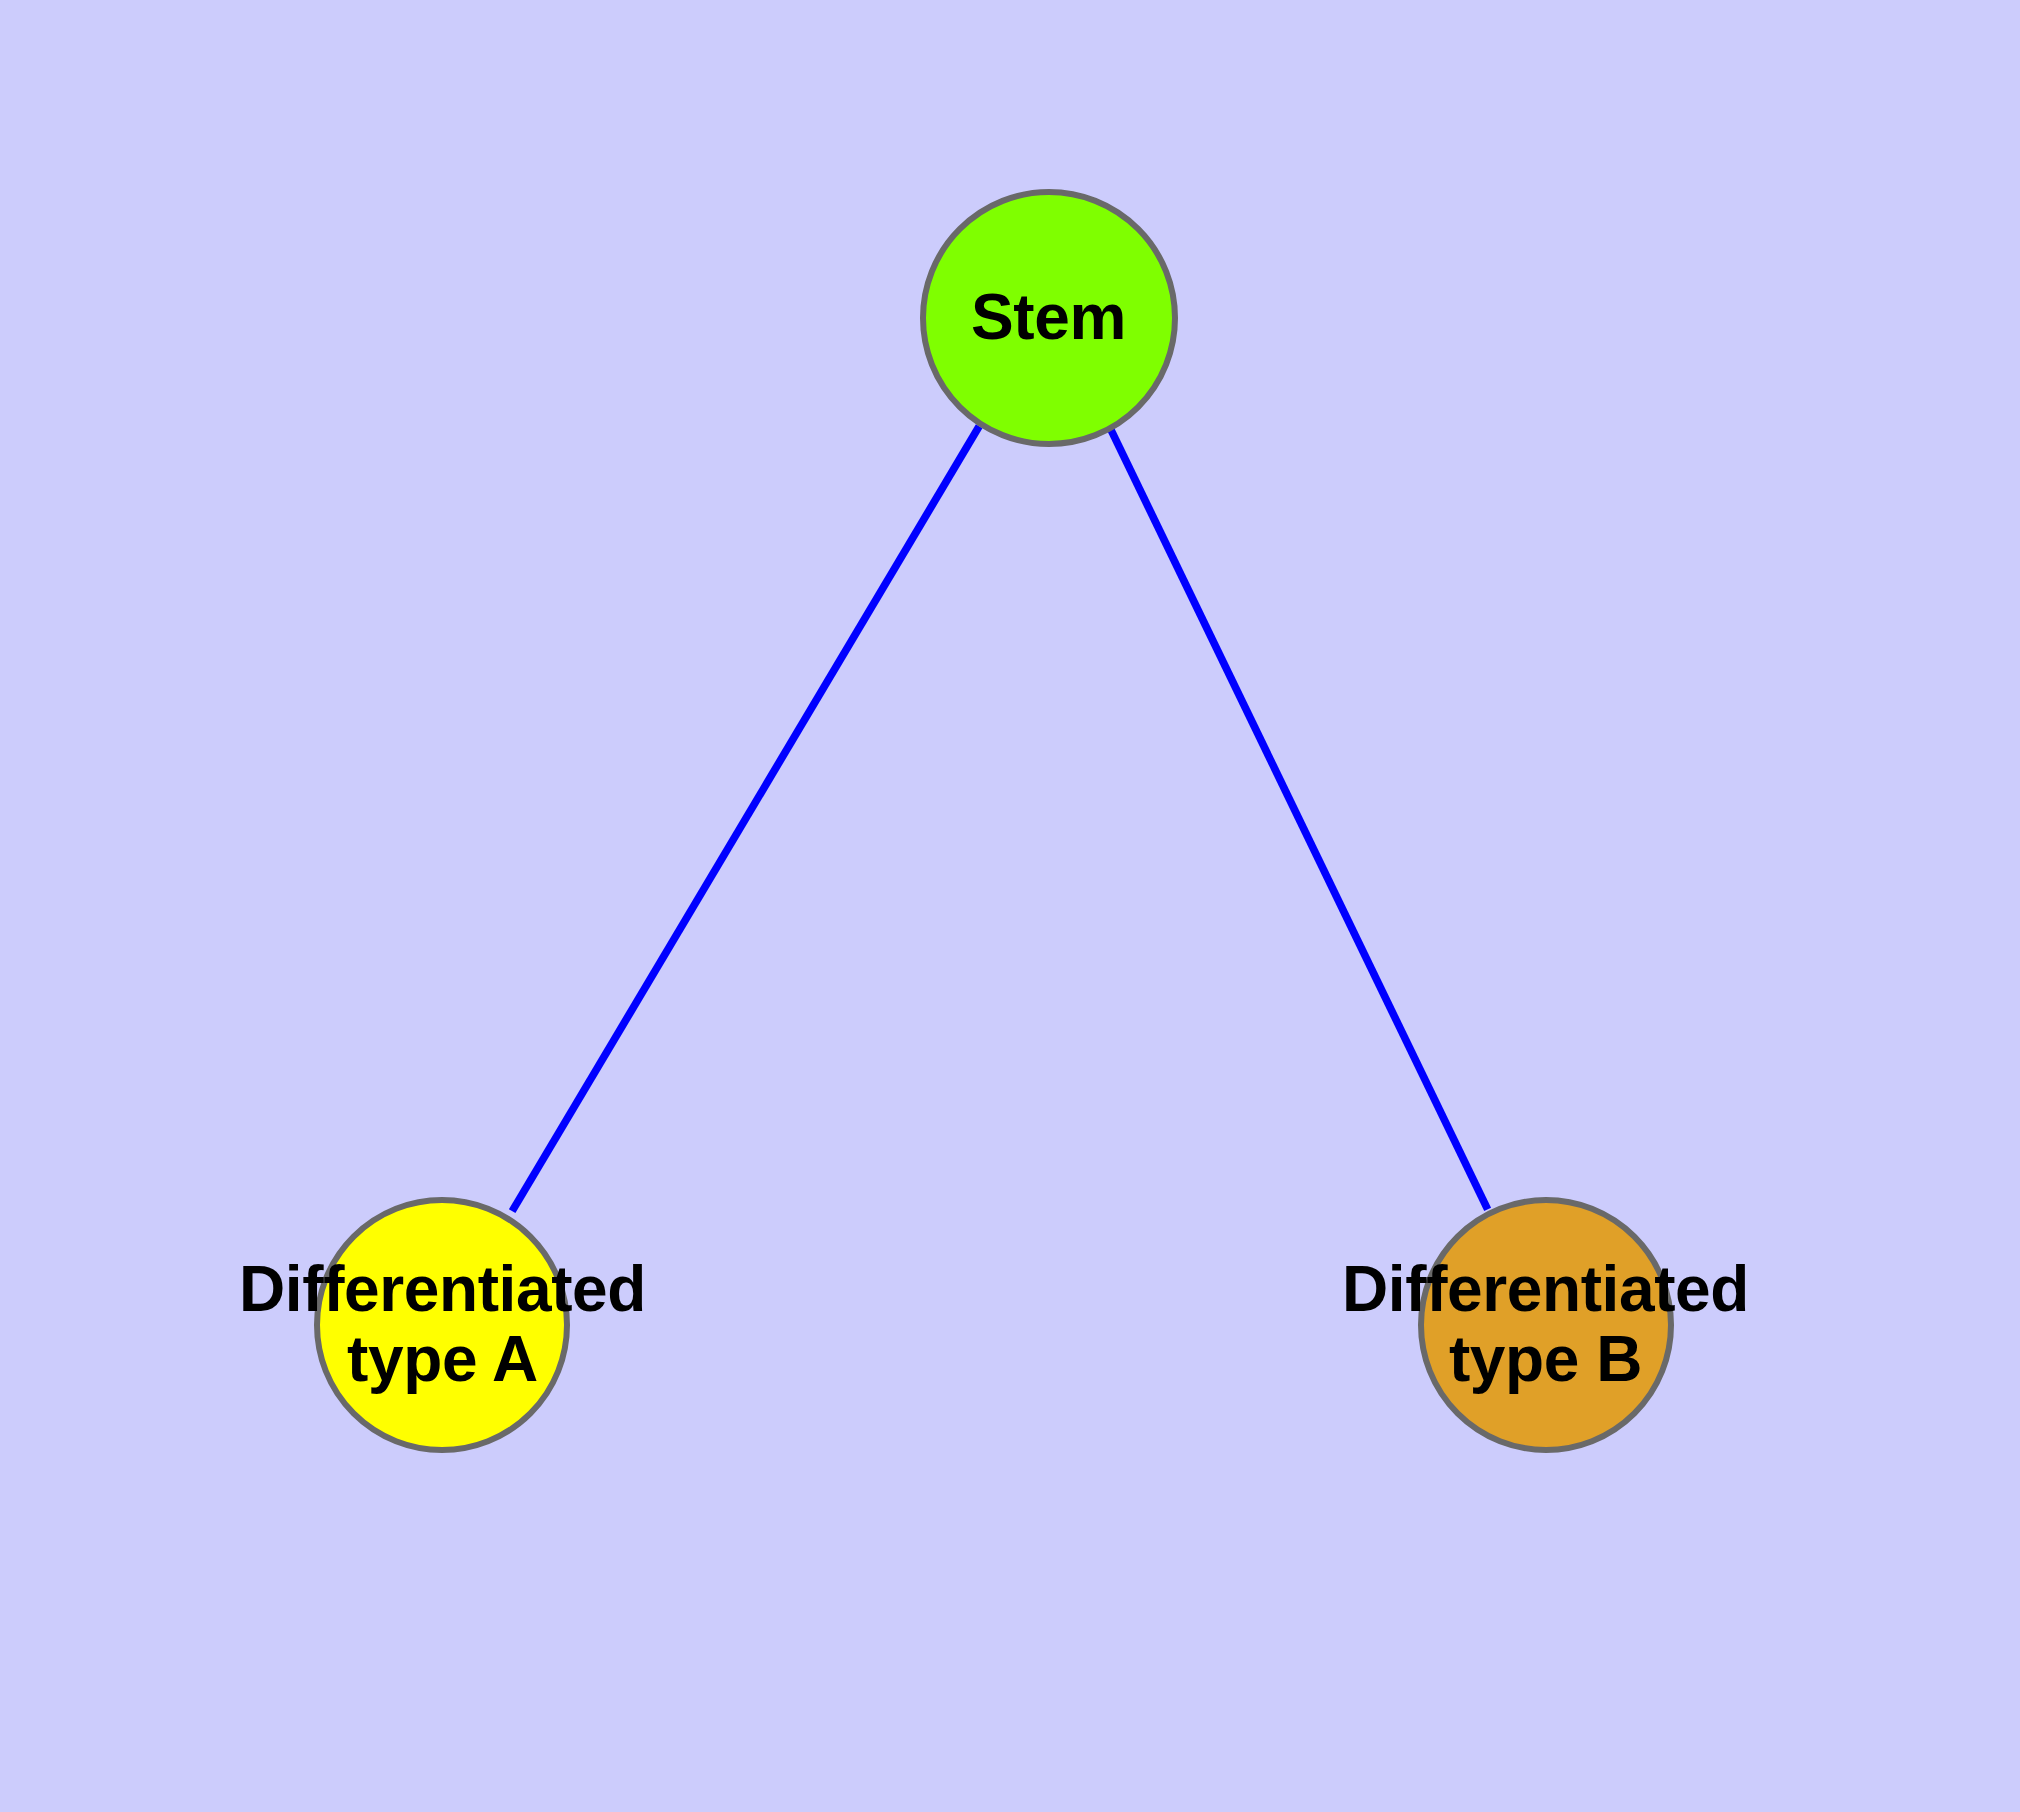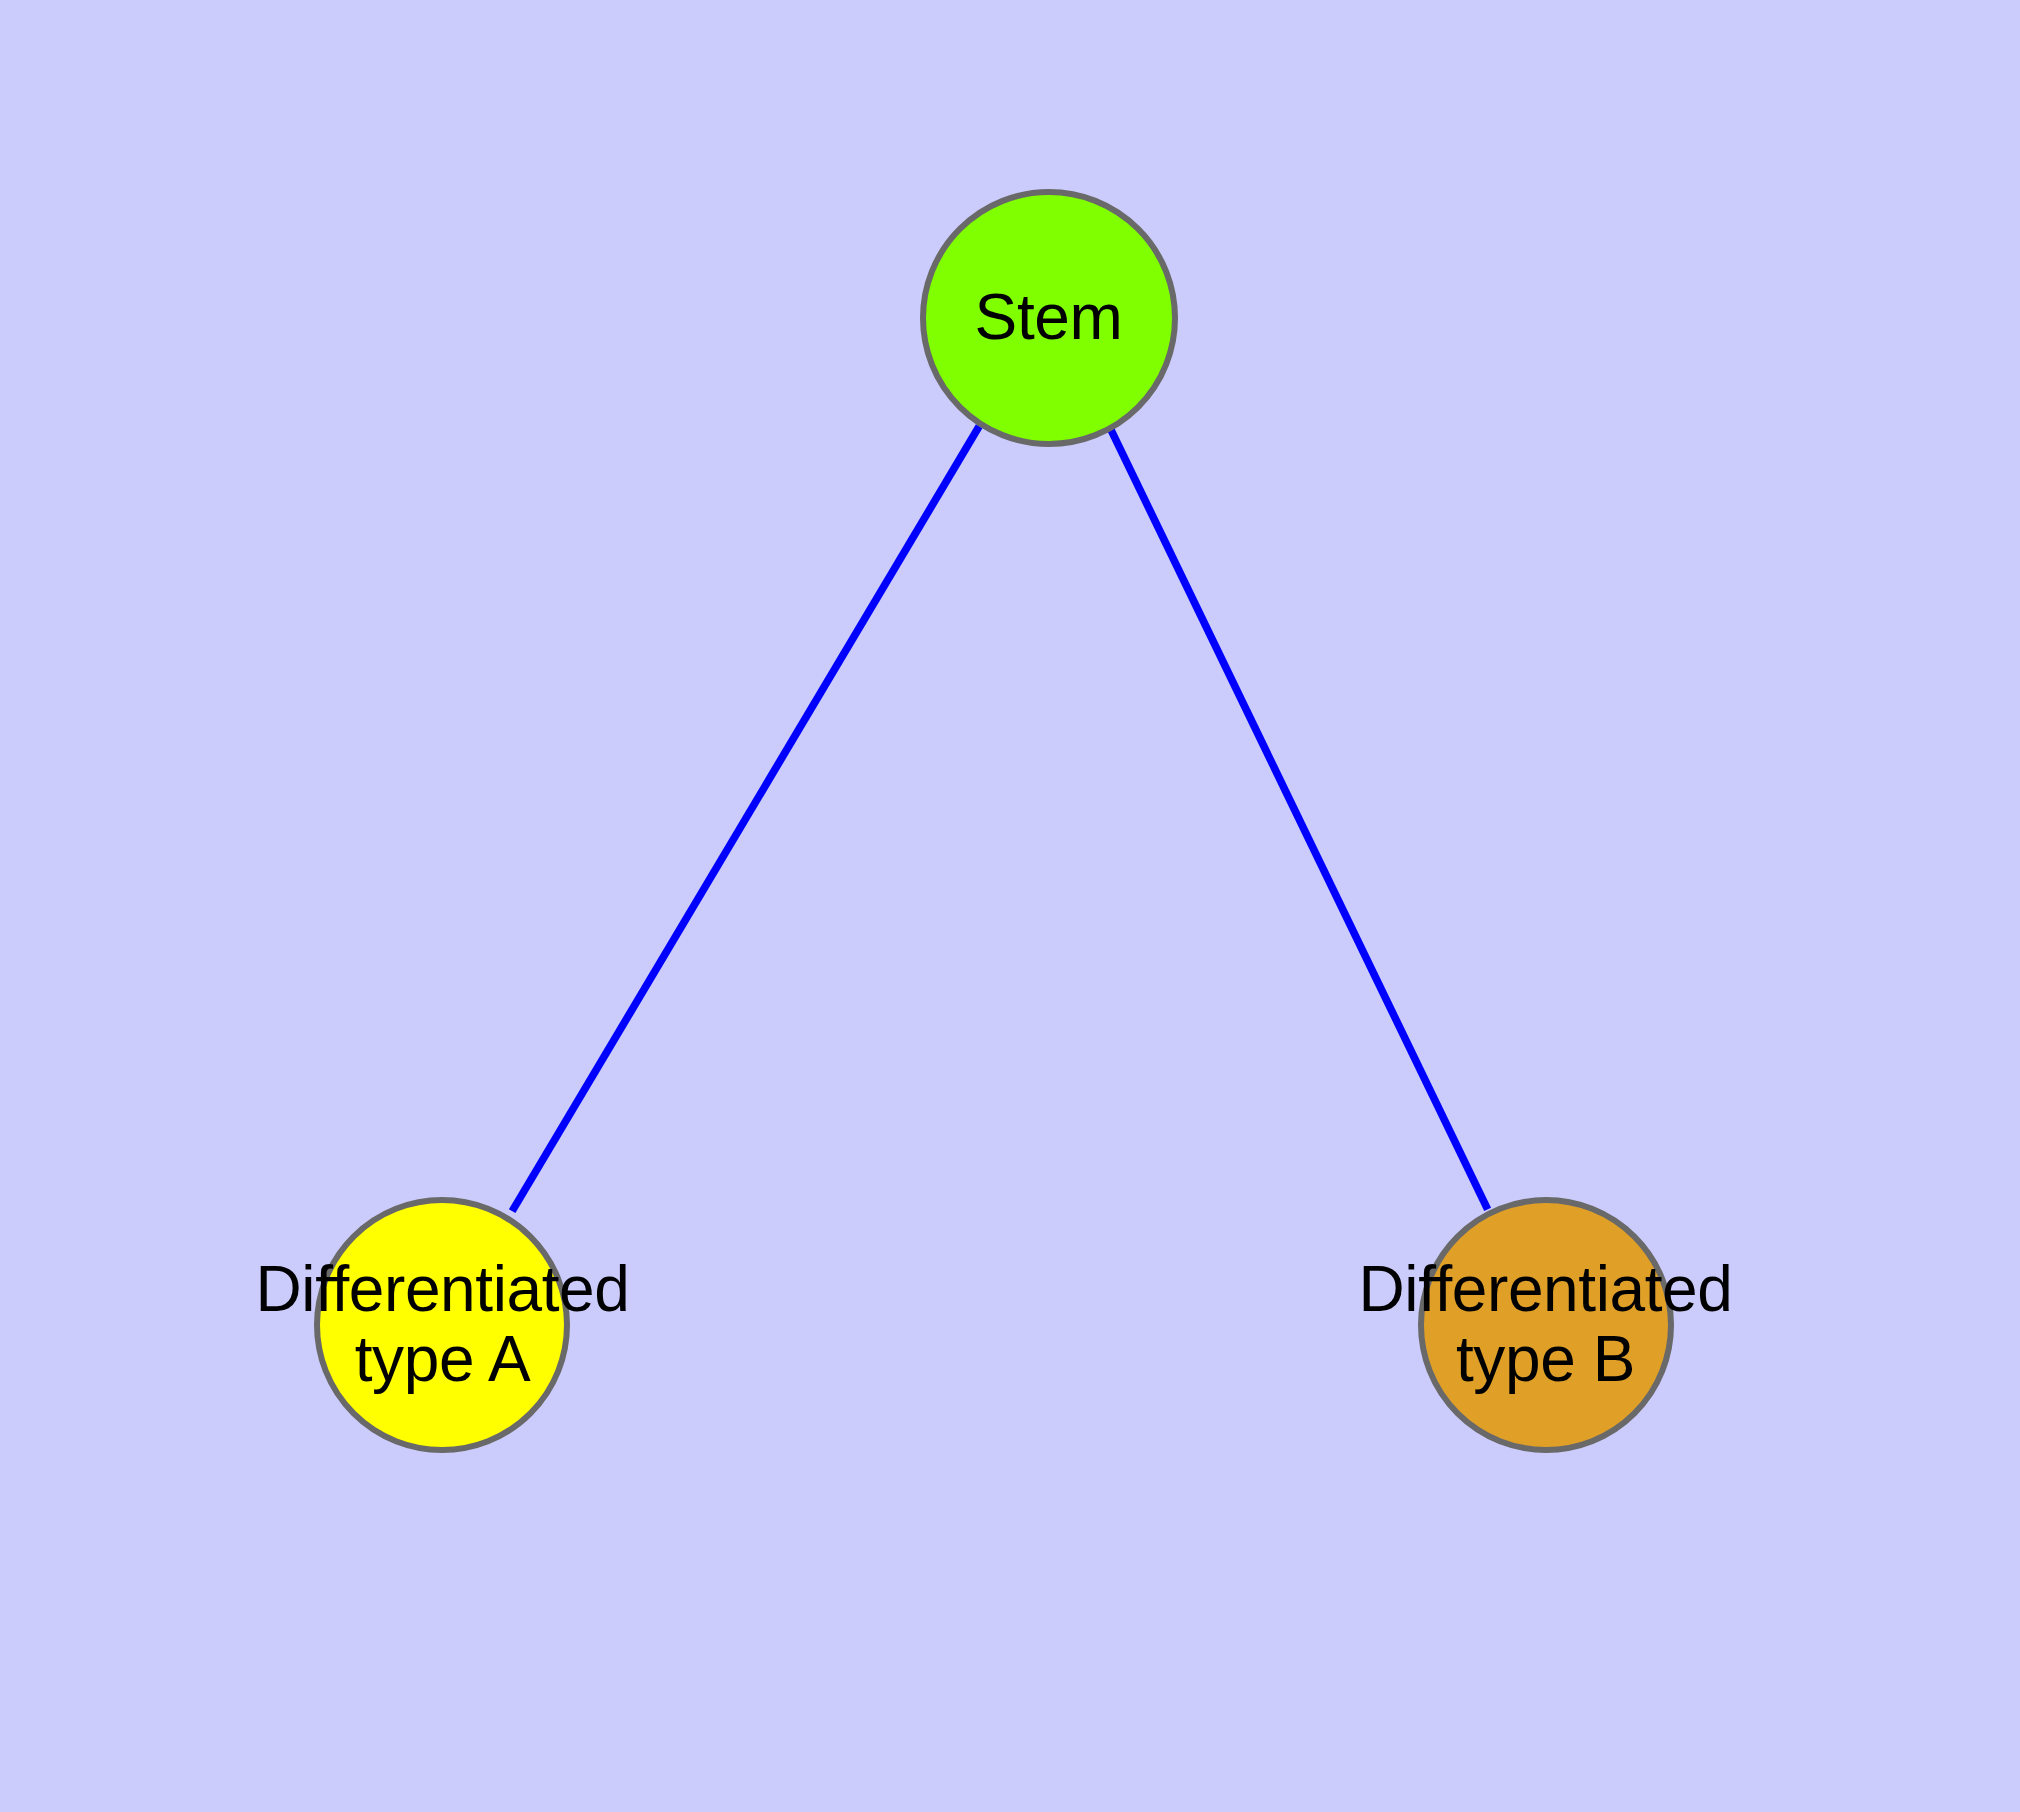--- a/index.html
+++ b/index.html
@@ -29,21 +29,21 @@
   }
   .node {
     position: absolute;
     border-radius: 50%;
     box-sizing: border-box;
     border: 6.8px solid #696969;
   }
   .node-label {
     position: absolute;
     text-align: center;
-    font-weight: normal;
+    font-weight: bold;
     color: #000000;
     white-space: pre;
     line-height: 1.10;
     letter-spacing: -0.4px;
     pointer-events: none;
   }
 </style>
 </head>
 <body style="background: rgb(204, 204, 252);">
 

